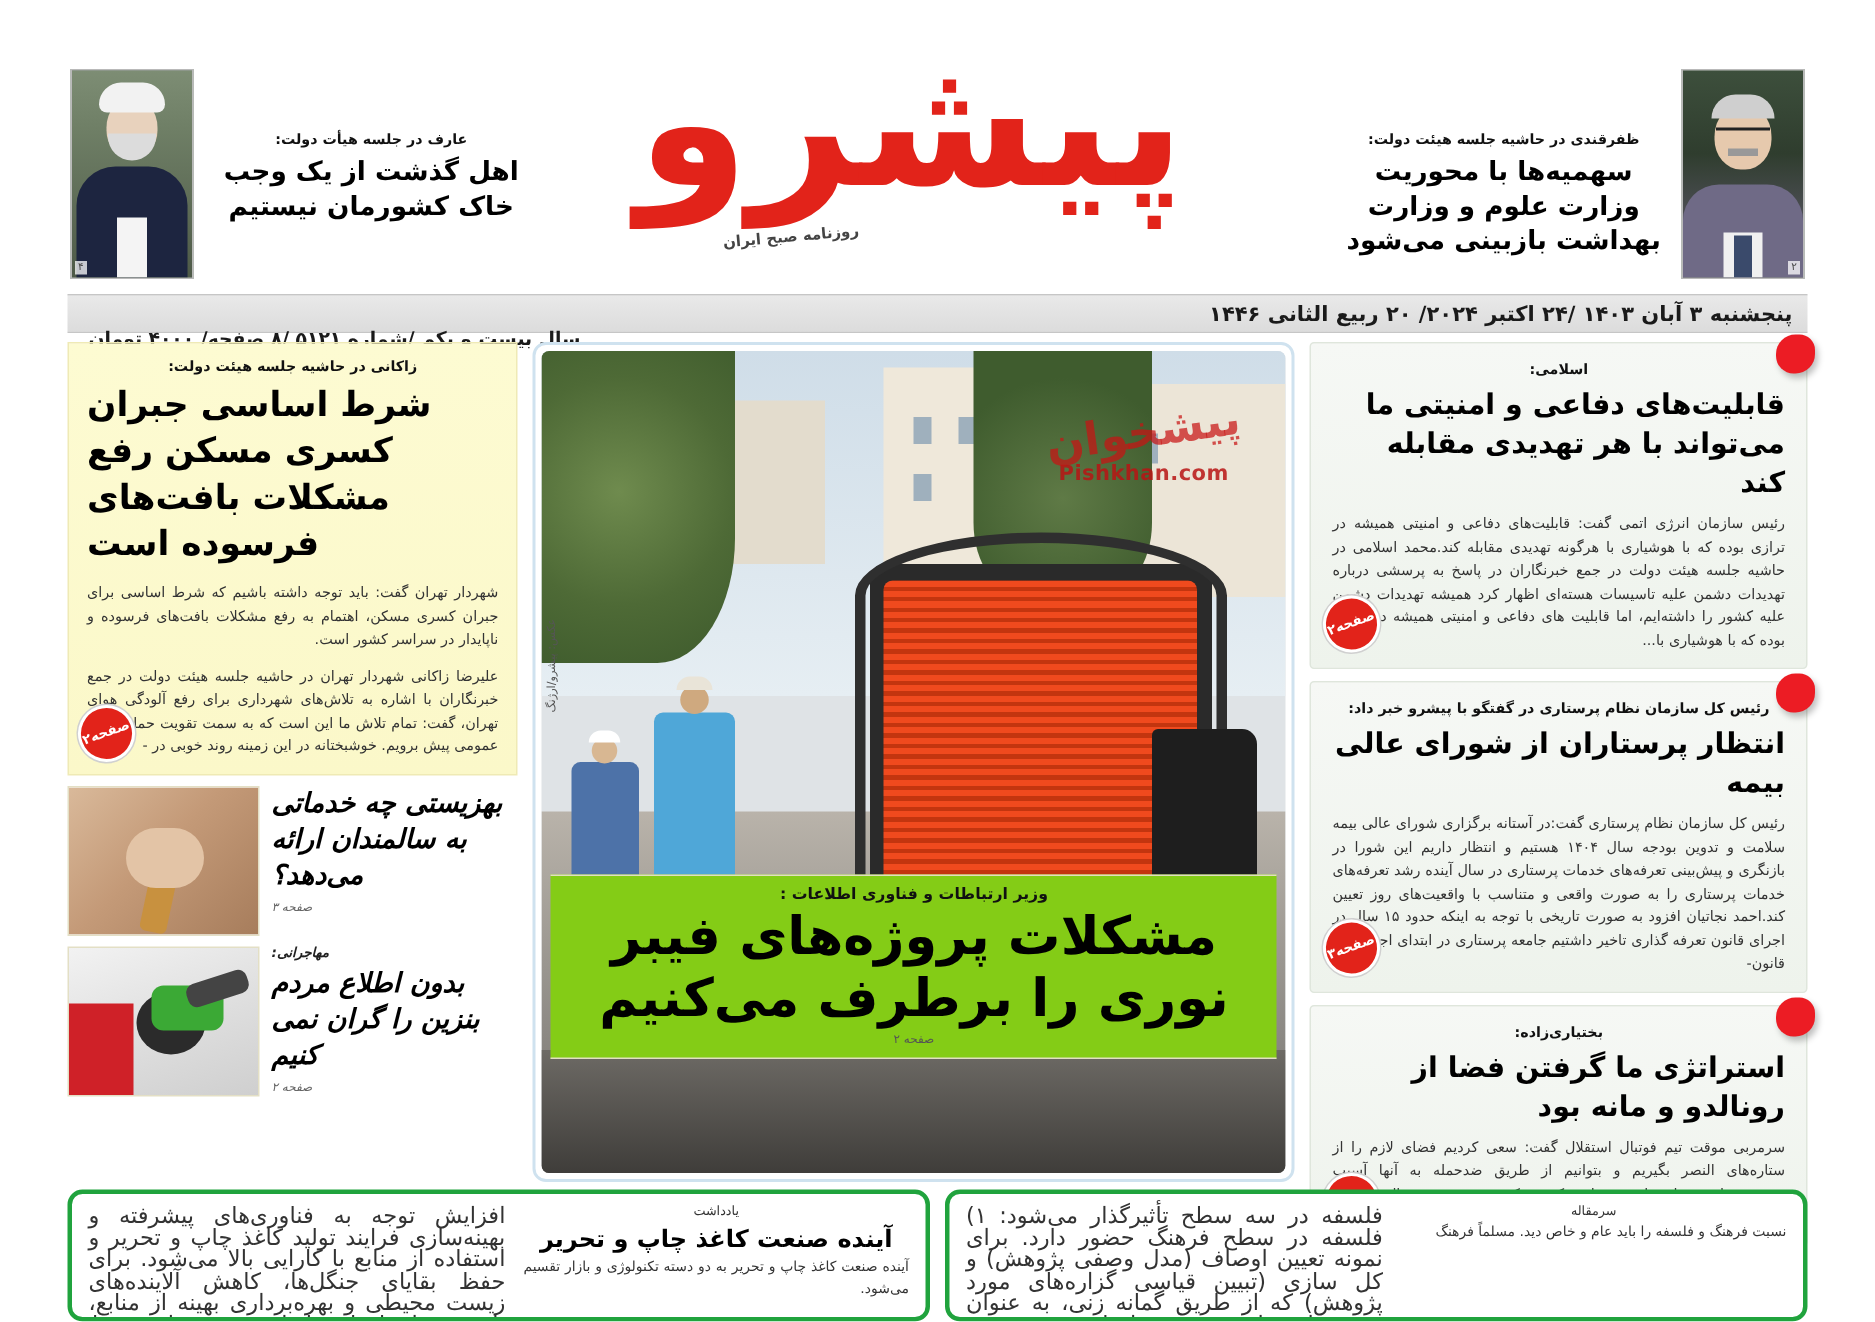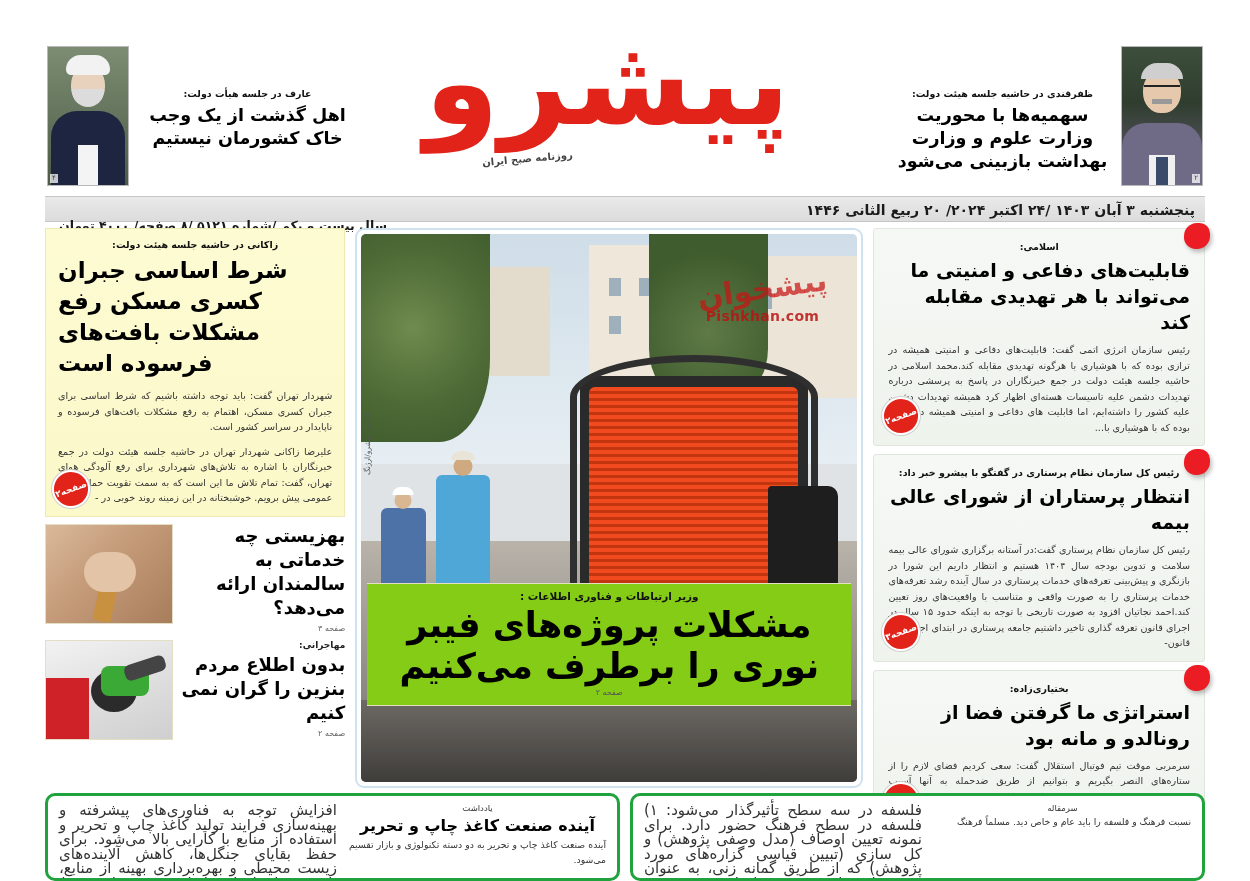--- a/index.html
+++ b/index.html
@@ -160,21 +160,21 @@
 
   
   .lead-box { background:linear-gradient(180deg,#fdfbd2,#fbf8c9); border:1px solid #efeab5;
      padding:10px 12px; position:relative; }
   .lead-kicker { font-size:9.5px; font-weight:bold; color:#111; text-align:center; margin-bottom:5px; }
   .lead-title { font-size:23px; font-weight:bold; color:#000; text-align:left; line-height:31px; letter-spacing:-.5px; }
   .lead-p { margin-top:9px; font-size:9.6px; line-height:15.5px; color:#333; text-align:justify; }
   .lead-box .pagebadge { left:6px; bottom:8px; }
 
   .mini { display:flex; gap:8px; margin-top:7px; align-items:flex-start; direction:rtl; }
-  .mini-text { flex:1; text-align:right; }
+  .mini-text { flex:1; text-align:left;font-style:italic; }
   .mini-kicker { font-size:9px; font-weight:bold; color:#222; margin-bottom:3px; }
   .mini-title { font-size:18px; font-weight:bold; color:#000; line-height:24px; letter-spacing:-.4px; }
   .mini-page { font-size:8px; color:#666; margin-top:4px; }
   .mini-photo { width:128px; height:100px; overflow:hidden; border:1px solid #e3dfc5; position:relative; }
 
   .ph-elder { position:absolute; inset:0; background:linear-gradient(135deg,#d9b99a,#c49a78 45%,#a77d5c 100%); }
   .ph-elder .cane { position:absolute; left:42%; top:34%; width:18px; height:64px; background:#c8913f; transform:rotate(12deg); border-radius:4px;}
   .ph-elder .hand { position:absolute; left:30%; top:28%; width:52px; height:40px; border-radius:22px; background:#e3c4a6;}
   .ph-fuel { position:absolute; inset:0; background:linear-gradient(160deg,#f2f2f2,#dedede 55%,#cfcfcf 100%); }
   .ph-fuel .red { position:absolute; left:0; bottom:0; width:34%; height:62%; background:#cf2128; }

